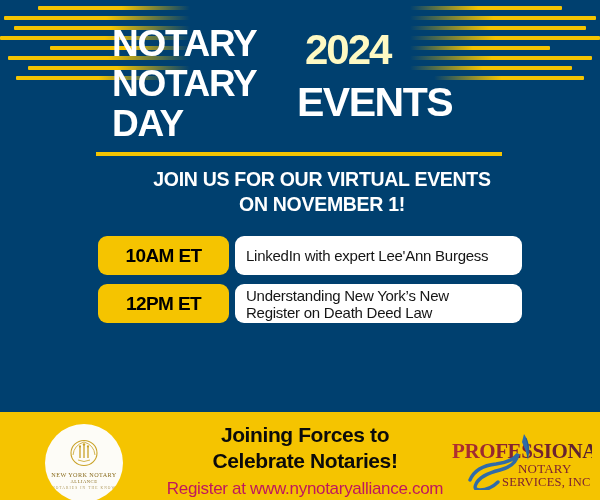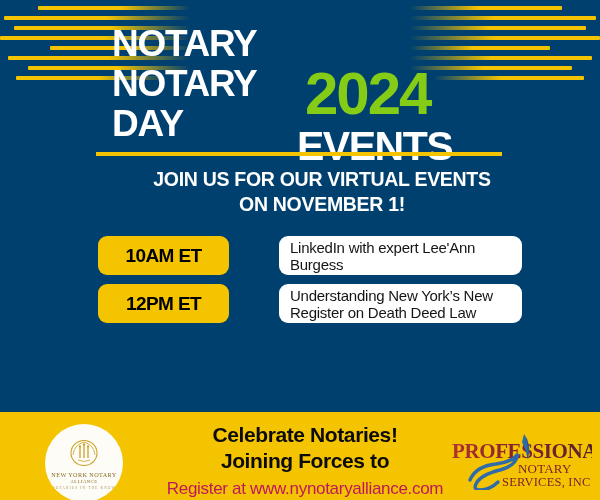--- a/index.html
+++ b/index.html
@@ -68,27 +68,26 @@
     font-stretch: condensed;
     white-space: nowrap;
   }
   .title-right {
     position: absolute;
     left: 305px;
     top: -2px;
     width: 250px;
   }
   .year {
-    color: #84cc16;
-    font-weight: bold;
-    font-size: 60px;
+    color: #fef9c3;
+    font-weight: bold;
+    font-size: 42px;
     line-height: 56px;
     letter-spacing: -2px;
     white-space: nowrap;
-    margin-top: 44px;
   }
   .events-word {
     color: #ffffff;
     font-weight: bold;
     font-size: 41px;
     line-height: 48px;
     letter-spacing: -1.5px;
     margin-left: -8px;
     white-space: nowrap;
   }
@@ -122,21 +121,20 @@
     position: absolute;
     top: 236px;
     left: 98px;
     width: 424px;
   }
   .event-row {
     display: flex;
     align-items: stretch;
     margin-bottom: 9px;
     height: 39px;
-    gap: 44px;
   }
   .time-badge {
     width: 131px;
     background: #f5c400;
     border-radius: 9px;
     display: flex;
     align-items: center;
     justify-content: center;
     color: #000000;
     font-weight: bold;
@@ -329,22 +327,22 @@
           <circle cx="17" cy="5.4" r="1.2" fill="#c9a227"></circle>
           <circle cx="21" cy="7.4" r="1.1" fill="#c9a227"></circle>
         </svg>
       </div>
       <div class="alliance-name">NEW YORK NOTARY</div>
       <div class="alliance-sub">ALLIANCE</div>
       <div class="alliance-tag">NOTARIES IN THE KNOW</div>
     </div>
 
     <div class="footer-center">
+      <div class="slogan">Joining Forces to</div>
       <div class="slogan">Celebrate Notaries!</div>
-      <div class="slogan">Joining Forces to</div>
       <div class="register">Register at www.nynotaryalliance.com</div>
     </div>
 
     <div class="pns-logo">
       <svg viewBox="0 0 142 62" width="142" height="62">
         <defs>
           <linearGradient id="pnsgrad" x1="0" y1="0" x2="1" y2="0">
             <stop offset="0%" stop-color="#b33030"></stop>
             <stop offset="45%" stop-color="#7e2230"></stop>
             <stop offset="100%" stop-color="#4a2330"></stop>

